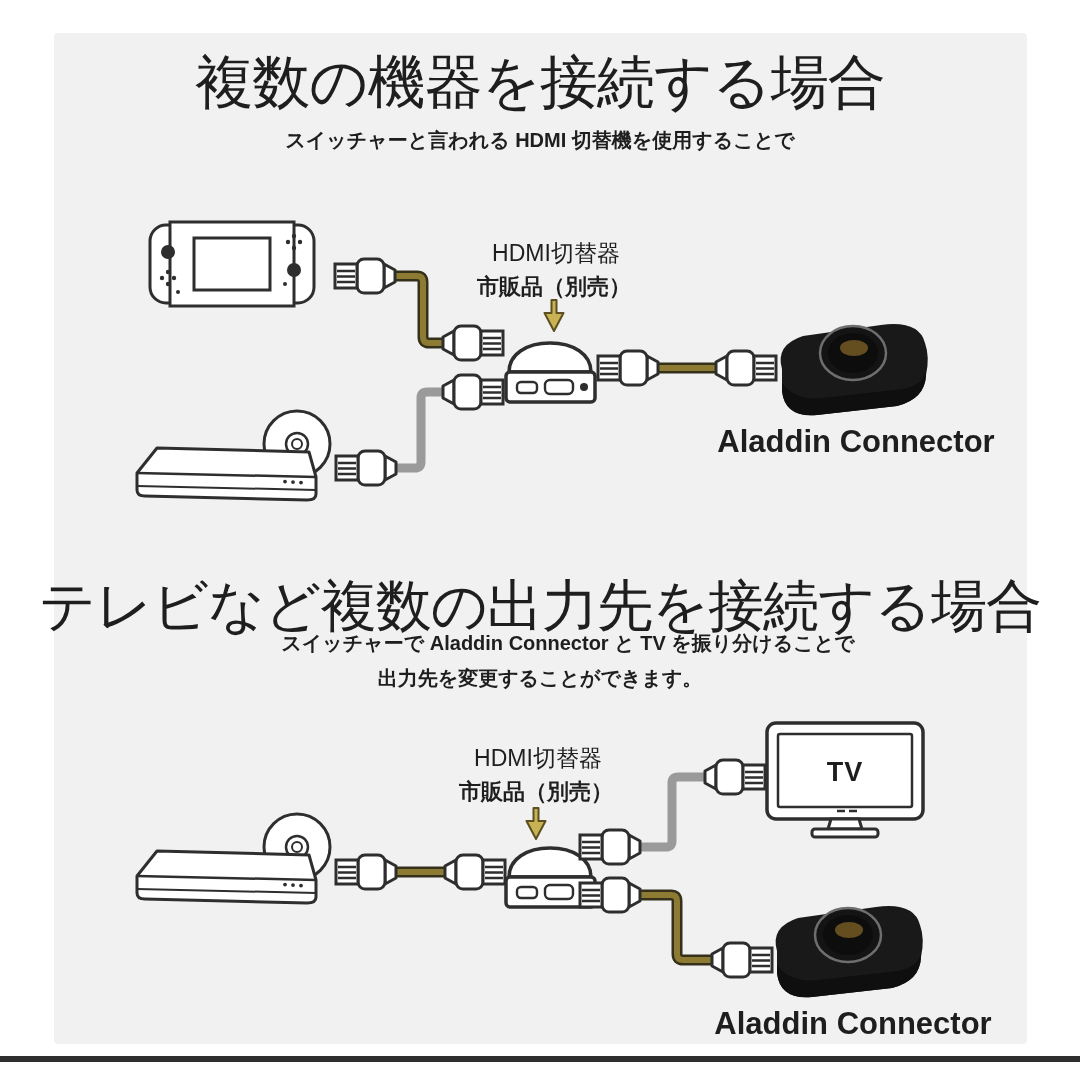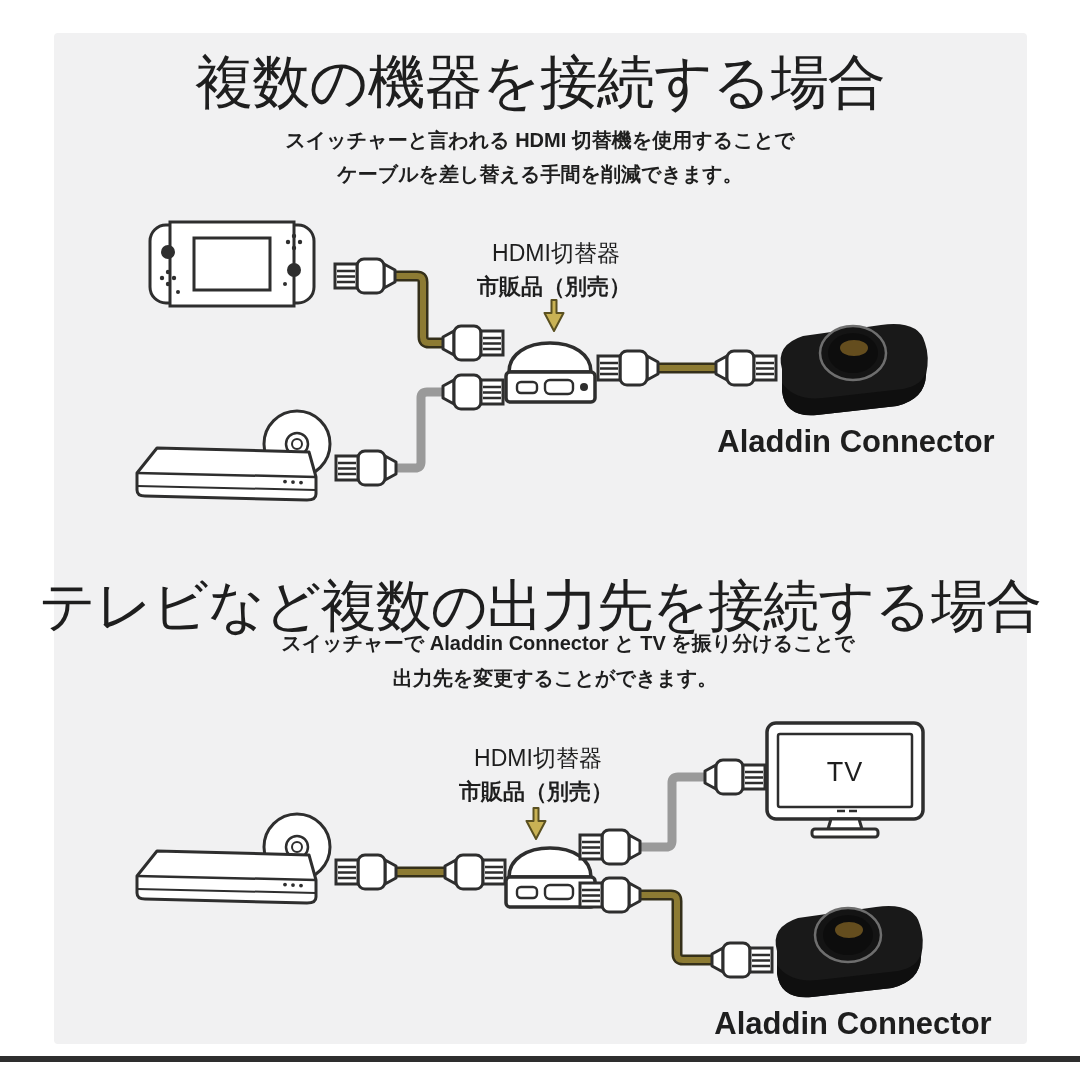--- a/index.html
+++ b/index.html
@@ -8,21 +8,21 @@
   .panel{position:absolute;left:54px;top:33px;width:973px;height:1011px;
          background:#f1f1f2;border-radius:4px;}
   .art{position:absolute;left:0;top:0;z-index:2;pointer-events:none;}
   .label{position:absolute;z-index:3;transform:translateX(-50%);
          white-space:nowrap;color:#1e1e1e;}
   .h1{font-size:58px;font-weight:400;letter-spacing:-1px;}
   .sub{font-size:20px;font-weight:600;letter-spacing:0px;}
   .switcher-name{font-size:23px;font-weight:400;}
   .switcher-note{font-size:22px;font-weight:600;}
   .device-name{font-size:31px;font-weight:800;letter-spacing:0px;}
-  .tv-name{font-size:27px;font-weight:400;letter-spacing:1px;}
+  .tv-name{font-size:27px;font-weight:700;letter-spacing:1px;}
   .bottom-bar{position:absolute;left:0;top:1056px;width:1080px;height:6px;
               background:#2e2e2e;z-index:4;}
 </style>
 </head>
 <body>
 
 <div class="page">
 
   <div class="panel"></div>
 
@@ -135,29 +135,28 @@
       <path d="M638,895 H671 Q677,895 677,901 V954 Q677,960 683,960 H714" fill="none" stroke="#8d7b33" stroke-width="6"></path>
       <use href="#plug" transform="translate(640,877) scale(-1,1)"></use>
       <use href="#plug" transform="translate(712,942)"></use>
 
       <use href="#aladdin" transform="translate(770,905)"></use>
     </g>
   </svg>
 
   <div class="label h1" style="left:540px;top:44px;">複数の機器を接続する場合</div>
   <div class="label sub" style="left:540px;top:127px;">スイッチャーと言われる HDMI 切替機を使用することで</div>
-  <div class="label sub" style="left:540px;top:161px;">ケーブルを差し替える手間を削減できます。</div>
 
   <div class="label switcher-name" style="left:556px;top:238px;">HDMI切替器</div>
   <div class="label switcher-note" style="left:554px;top:272px;">市販品（別売）</div>
   <div class="label device-name" style="left:856px;top:424px;">Aladdin Connector</div>
 
   <div class="label h1" style="left:540px;top:549px;font-size:56px;margin-top:20px;">テレビなど複数の出力先を接続する場合</div>
   <div class="label sub" style="left:540px;top:630px;margin-left:28px;">スイッチャーで Aladdin Connector と TV を振り分けることで</div>
-  <div class="label sub" style="left:540px;top:665px;margin-left:15px;">出力先を変更することができます。</div>
+  <div class="label sub" style="left:540px;top:665px;">出力先を変更することができます。</div>
 
   <div class="label switcher-name" style="left:538px;top:743px;">HDMI切替器</div>
   <div class="label switcher-note" style="left:536px;top:777px;">市販品（別売）</div>
   <div class="label tv-name" style="left:845px;top:757px;">TV</div>
   <div class="label device-name" style="left:853px;top:1006px;">Aladdin Connector</div>
 
   <div class="bottom-bar"></div>
 </div>
 
 </body></html>

